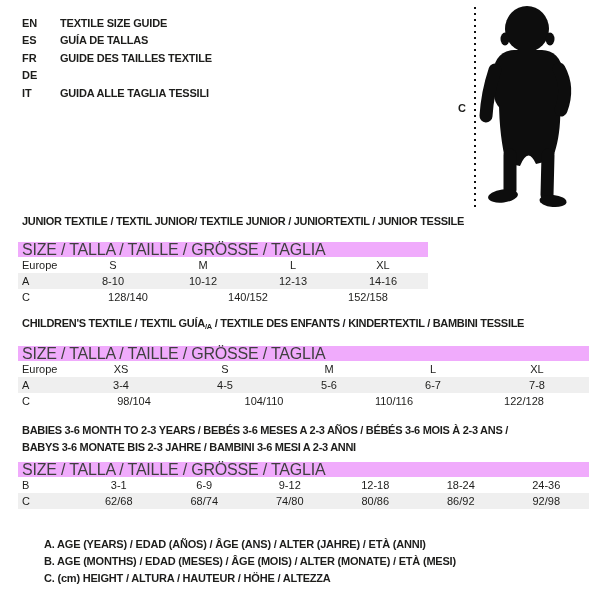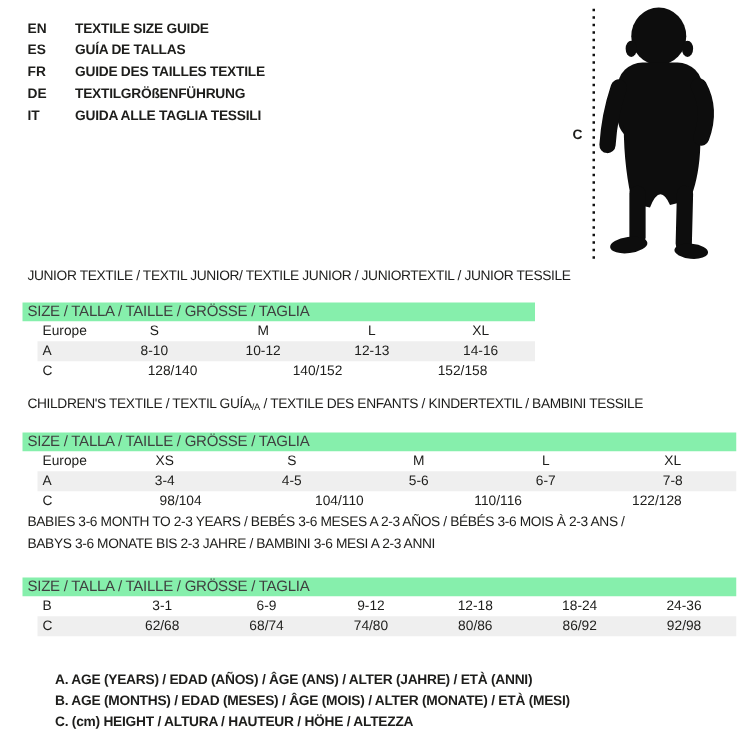--- a/index.html
+++ b/index.html
@@ -11,32 +11,32 @@
   .lang-block{position:absolute;left:22px;top:15px;font-size:11px;font-weight:bold;line-height:17.4px;}
   .lang-row{display:flex;}
   .lang-code{width:38px;}
   .lang-label{letter-spacing:-0.2px;white-space:nowrap;}
   
   .fig{position:absolute;left:455px;top:0;width:145px;height:215px;}
   .fig svg{position:absolute;left:0;top:0;}
   .c-label{position:absolute;left:3px;top:102px;font-size:11px;font-weight:bold;}
   
   .section-title{
-    position:absolute;left:22px;font-size:11px;font-weight:normal;
+    position:absolute;left:22px;font-size:11px;font-weight:bold;
     letter-spacing:-0.3px;white-space:nowrap;line-height:13px;
   }
   .two-line{line-height:16.5px;}
   .subscript{font-size:7.5px;vertical-align:-2px;letter-spacing:-0.2px;}
   
   .sg-table{position:absolute;left:18px;}
   .sg-head{
-    height:15px;line-height:15px;background:#86efac;color:#3f3f3f;
-    font-size:12px;padding-left:4px;letter-spacing:-0.2px;
+    height:15px;line-height:15px;background:#f0abfc;color:#3f3f3f;
+    font-size:16px;padding-left:4px;letter-spacing:-0.2px;
   }
-  .sg-row{display:flex;height:16px;line-height:16.5px;font-size:11px;margin-left:12px;}
+  .sg-row{display:flex;height:16px;line-height:16.5px;font-size:11px;}
   .sg-row .lbl{padding-left:4px;box-sizing:border-box;flex:none;}
   .junior-t .lbl{width:50px;}
   .children-t .lbl{width:51px;}
   .babies-t .lbl{width:58px;}
   .sg-row .cell{flex:1;text-align:center;}
   .alt{background:#efefef;}
   
   .notes{position:absolute;left:20px;top:536px;font-size:11px;font-weight:bold;line-height:16.8px;letter-spacing:-0.2px;white-space:nowrap;margin-left:24px;}
 </style>
 </head>
@@ -52,21 +52,20 @@
     <div class="lang-row">
       <span class="lang-code">ES</span>
       <span class="lang-label">GUÍA DE TALLAS</span>
     </div>
     <div class="lang-row">
       <span class="lang-code">FR</span>
       <span class="lang-label">GUIDE DES TAILLES TEXTILE</span>
     </div>
     <div class="lang-row">
       <span class="lang-code">DE</span>
-      <span class="lang-label">TEXTILGRÖßENFÜHRUNG</span>
     </div>
     <div class="lang-row">
       <span class="lang-code">IT</span>
       <span class="lang-label">GUIDA ALLE TAGLIA TESSILI</span>
     </div>
   </div>
 
   <div class="fig">
     <svg width="145" height="215" viewBox="0 0 145 215" aria-hidden="true">
       <g fill="#0d0d0d" stroke="none">
@@ -139,21 +138,21 @@
     </div>
     <div class="sg-row">
       <span class="lbl">C</span>
       <span class="cell">98/104</span>
       <span class="cell">104/110</span>
       <span class="cell">110/116</span>
       <span class="cell">122/128</span>
     </div>
   </div>
 
-  <div class="section-title two-line" style="top:410px">
+  <div class="section-title two-line" style="top:422px">
     <div>BABIES 3-6 MONTH TO 2-3 YEARS / BEBÉS 3-6 MESES A 2-3 AÑOS / BÉBÉS 3-6 MOIS À 2-3 ANS /</div>
     <div>BABYS 3-6 MONATE BIS 2-3 JAHRE / BAMBINI 3-6 MESI A 2-3 ANNI</div>
   </div>
   <div class="sg-table babies-t" style="top:462px;width:571px">
     <div class="sg-head">SIZE / TALLA / TAILLE / GRÖSSE / TAGLIA</div>
     <div class="sg-row">
       <span class="lbl">B</span>
       <span class="cell">3-1</span>
       <span class="cell">6-9</span>
       <span class="cell">9-12</span>

